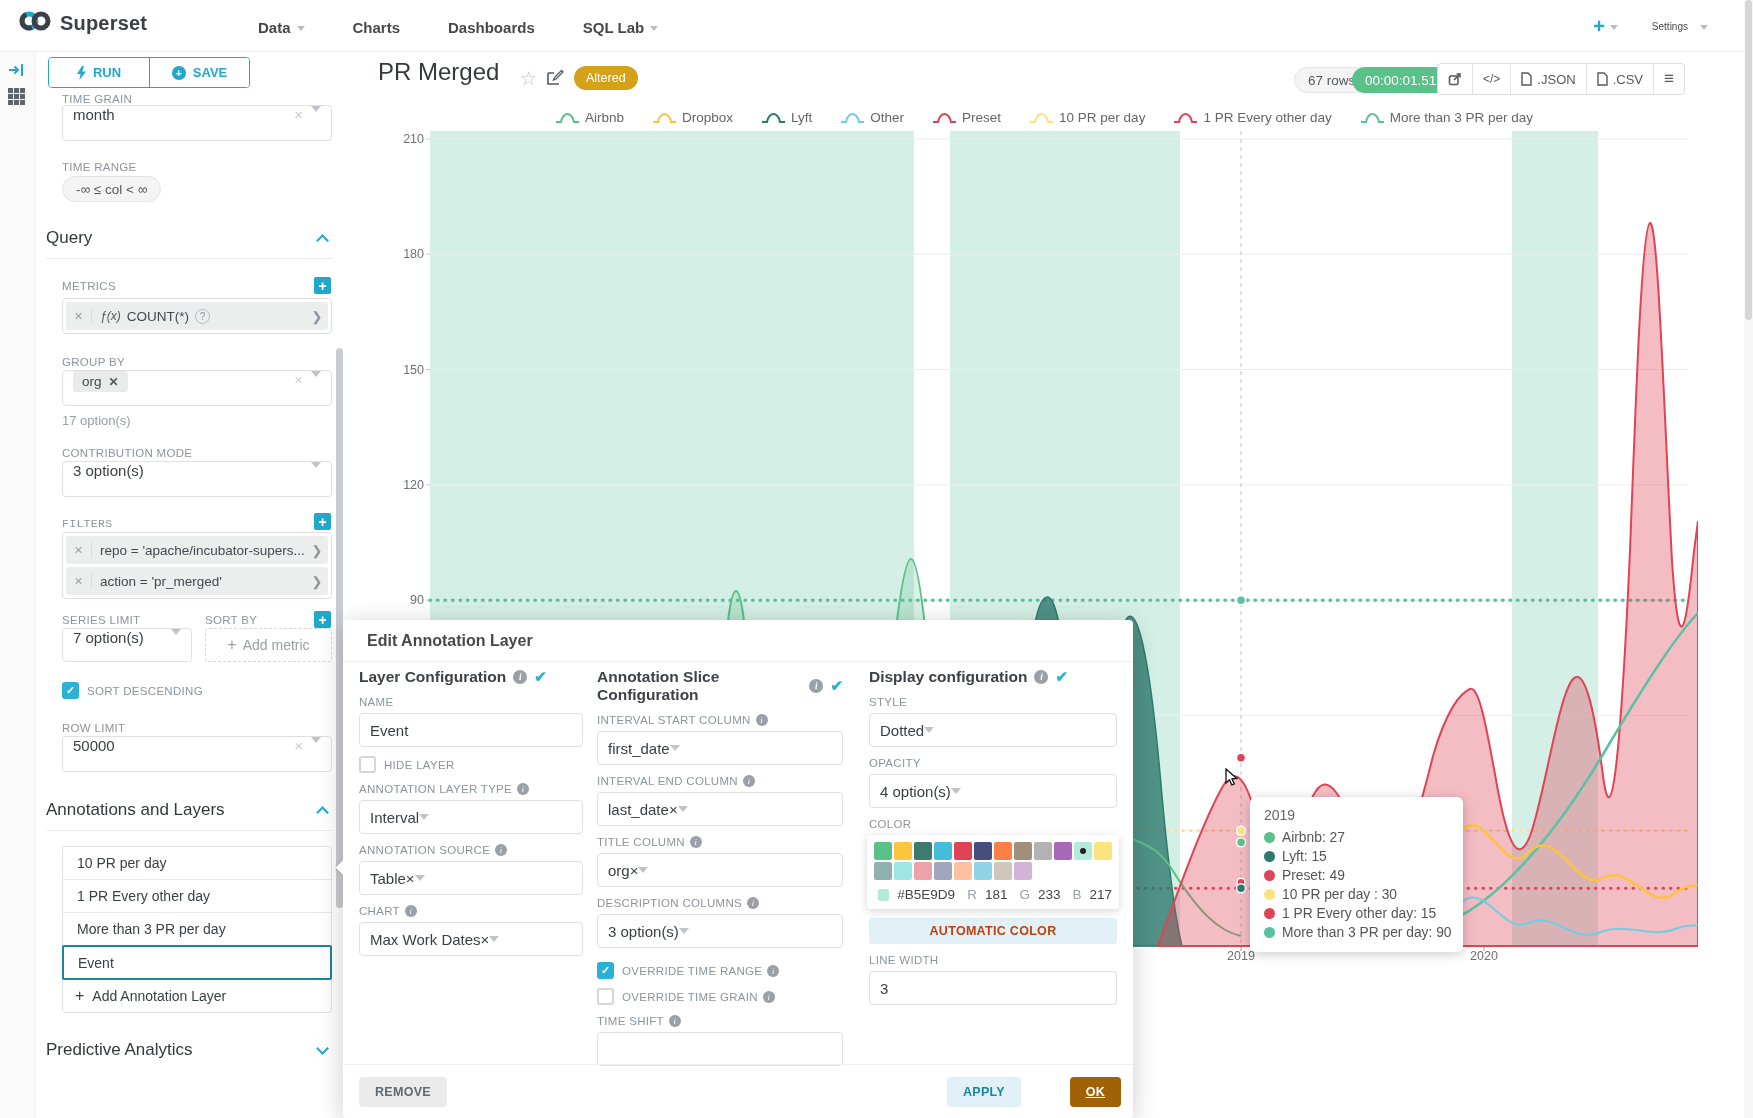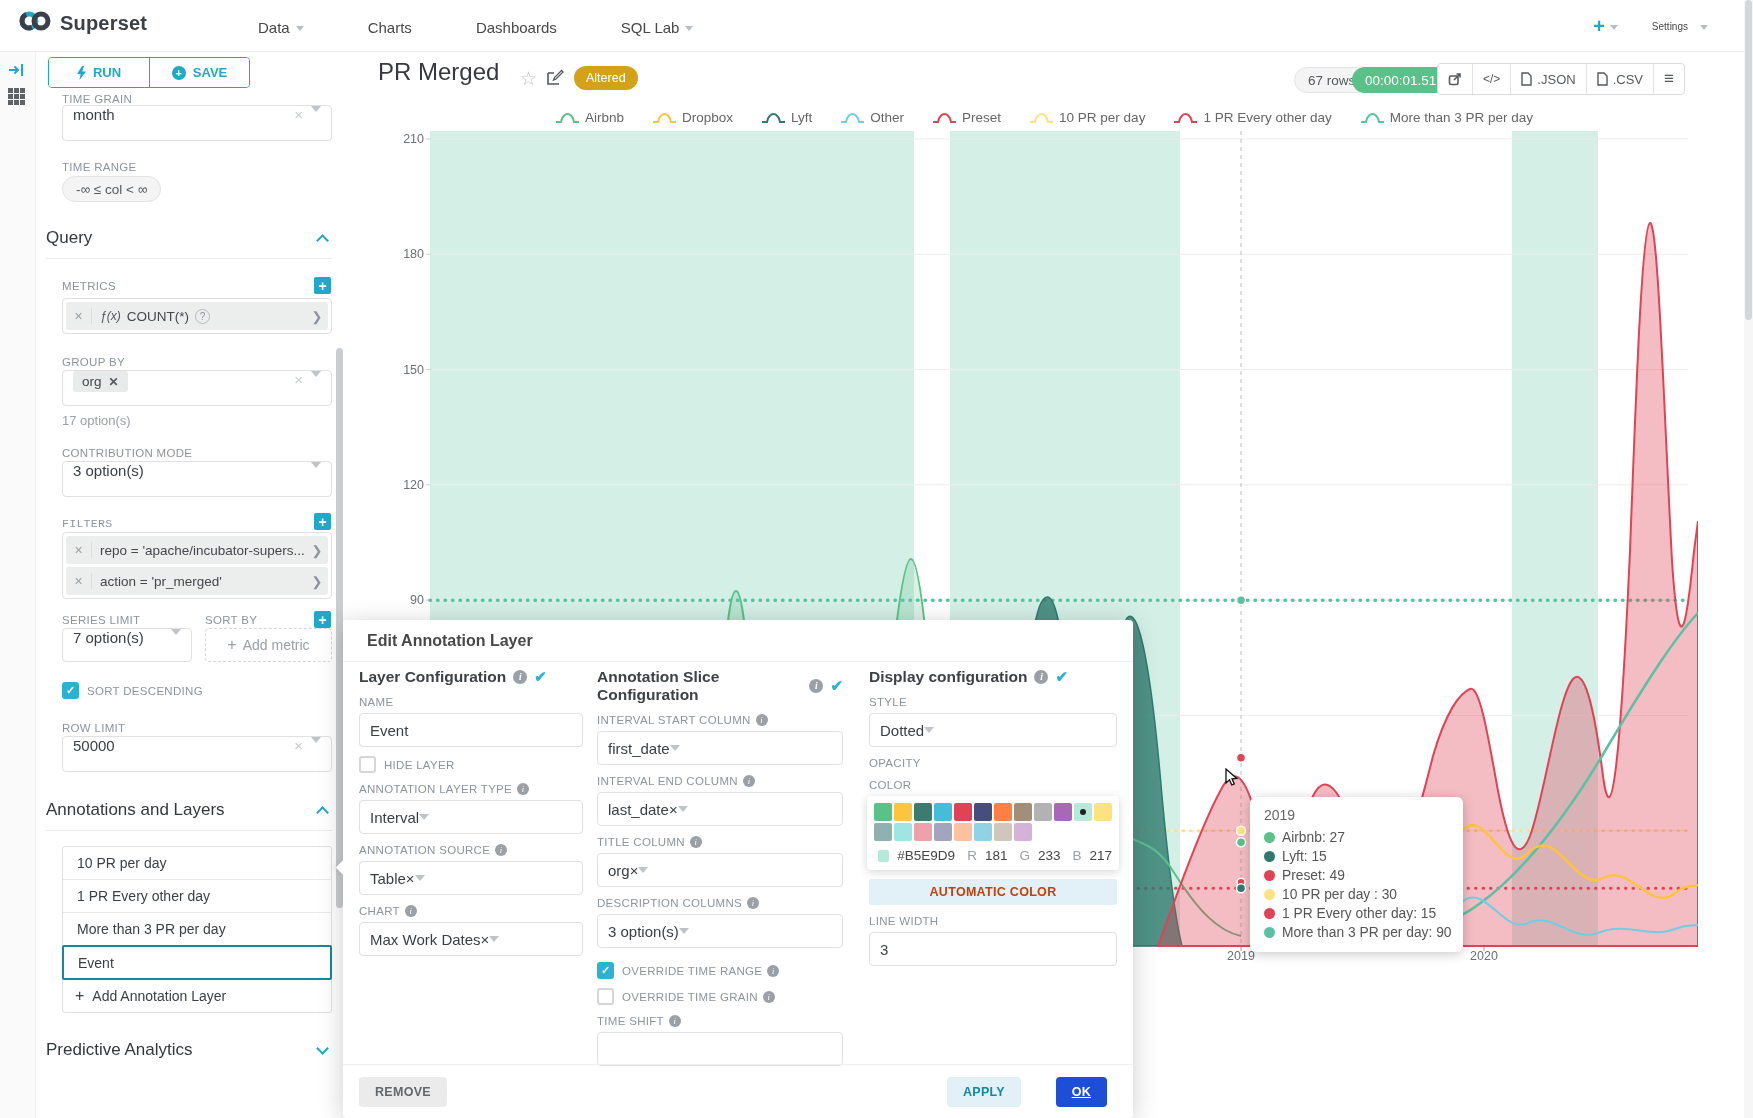--- a/index.html
+++ b/index.html
@@ -6,21 +6,21 @@
   html,body { width:1753px; height:1118px; overflow:hidden; background:#fff;
     font-family:"Liberation Sans", sans-serif; color:#333; }
   .abs { position:absolute; }
   #stage { position:relative; width:1753px; height:1118px; background:#fff; }
 
   
   #navbar { position:absolute; left:0; top:0; width:1753px; height:52px; background:#fff;
     border-bottom:1px solid #ededed; z-index:8; }
   .brand { position:absolute; left:18px; top:10px; display:flex; align-items:center; gap:8px; }
   .brand-name { font-size:20px; font-weight:bold; color:#3b4048; letter-spacing:.2px; }
-  .nav-items { position:absolute; left:258px; top:0; height:54px; display:flex; align-items:center; gap:64px; }
+  .nav-items { position:absolute; left:258px; top:0; height:54px; display:flex; align-items:center; gap:48px;font-weight:bold; }
   .nav-item { font-size:15px; color:#484848; display:flex; align-items:center; gap:6px; cursor:pointer; }
   .caret-sm { width:0; height:0; border-left:4px solid transparent; border-right:4px solid transparent; border-top:5px solid #b9bec4; margin-top:2px; }
   .nav-right { position:absolute; right:45px; top:0; height:52px; display:flex; align-items:center; gap:34px; }
   .plus-link { color:#20A7C9; font-size:20px; font-weight:bold; display:flex; align-items:center; gap:5px; }
   .settings-link { font-size:10px; color:#484848; display:flex; align-items:center; gap:12px; }
 
   
   #icon-strip { position:absolute; left:0; top:52px; width:36px; height:1066px; background:#fafafa; border-right:1px solid #f0f0f0; z-index:2; }
 
   
@@ -127,21 +127,21 @@
   .hex-row { display:flex; align-items:center; gap:8px; margin-top:7px; padding-left:4px; font-size:13.5px; color:#444; }
   .hex-row .rgb-l { color:#9aa0a6; margin-left:4px; }
   .mini-swatch { width:12px; height:12px; border-radius:2px; }
   .auto-btn { margin-top:9px; height:26px; background:#e2f1f7; color:#c2410c; font-size:12.5px; font-weight:bold;
     display:flex; align-items:center; justify-content:center; border-radius:3px; cursor:pointer; letter-spacing:.3px; }
   .m-footer { position:absolute; left:0; right:0; bottom:0; height:54px; border-top:1px solid #f0f0f0; }
   .btn { position:absolute; top:12px; height:30px; border-radius:4px; display:flex; align-items:center; justify-content:center;
     font-size:12.5px; font-weight:bold; letter-spacing:.3px; cursor:pointer; padding:0 16px; }
   .btn-remove { left:16px; background:#ebebeb; color:#62686e; }
   .btn-apply { right:112px; background:#e2f1f7; color:#1A85A0; }
-  .btn-ok { right:26px; background:#1d4ed8; color:#fff;text-decoration:underline; }
+  .btn-ok { right:12px; background:#a16207; color:#fff;text-decoration:underline; }
 
   
   #page-scroll { position:absolute; right:0; top:0; width:9px; height:1118px; background:#f6f6f6; z-index:10; }
   #page-scroll .thumb { position:absolute; left:1px; top:0; width:7px; height:320px; background:#d4d7da; border-radius:4px; }
 </style>
 </head>
 <body>
 
 <div id="stage">
 
@@ -633,20 +633,25 @@
           <span>STYLE</span>
         </div>
       <div class="m-sel">
         <span>Dotted</span>
           <span class="spacer"></span>
         <span class="caret"></span>
       </div>
       <div class="m-lbl">
           <span>OPACITY</span>
         </div>
+      <div class="m-sel">
+        <span>4 option(s)</span>
+          <span class="spacer"></span>
+        <span class="caret"></span>
+      </div>
       <div class="m-lbl">
           <span>COLOR</span>
         </div>
       <div id="palette">
         <div class="pal-row" id="pal-row1">
             <div class="swatch" style="background: rgb(90, 193, 137);"></div>
             <div class="swatch" style="background: rgb(252, 196, 63);"></div>
             <div class="swatch" style="background: rgb(61, 123, 111);"></div>
             <div class="swatch" style="background: rgb(69, 188, 217);"></div>
             <div class="swatch" style="background: rgb(224, 67, 85);"></div>

